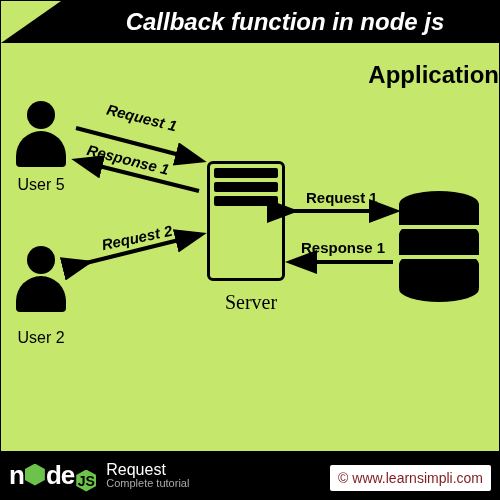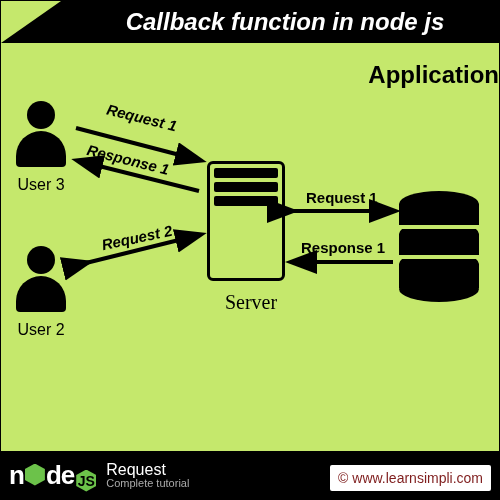--- a/index.html
+++ b/index.html
@@ -82,21 +82,21 @@
   .user1 { top: 100px; left: 10px; }
   .user2 { top: 245px; left: 10px; }
   .user-label {
     position: absolute;
     font-size: 16px;
     color: #000;
     text-align: center;
     width: 70px;
   }
   .user1-label { top: 175px; left: 5px; }
-  .user2-label { top: 320px; left: 5px; }
+  .user2-label { top: 328px; left: 5px; }
   .server {
     position: absolute;
     top: 160px;
     left: 206px;
     width: 78px;
     height: 120px;
     background: #c5e86c;
     border: 3px solid #000;
     border-radius: 6px;
   }
@@ -235,21 +235,21 @@
     <div class="header-triangle"></div>
     <div class="header-text">Callback function in node js</div>
   </div>
 
   <div class="app-title">Application</div>
 
   <div class="user-icon user1">
     <div class="user-head"></div>
     <div class="user-body"></div>
   </div>
-  <div class="user-label user1-label">User 3</div>
+  <div class="user-label user1-label">User 5</div>
 
   <div class="user-icon user2">
     <div class="user-head"></div>
     <div class="user-body"></div>
   </div>
   <div class="user-label user2-label">User 2</div>
 
   <div class="server">
     <div class="server-slot"></div>
     <div class="server-slot"></div>

